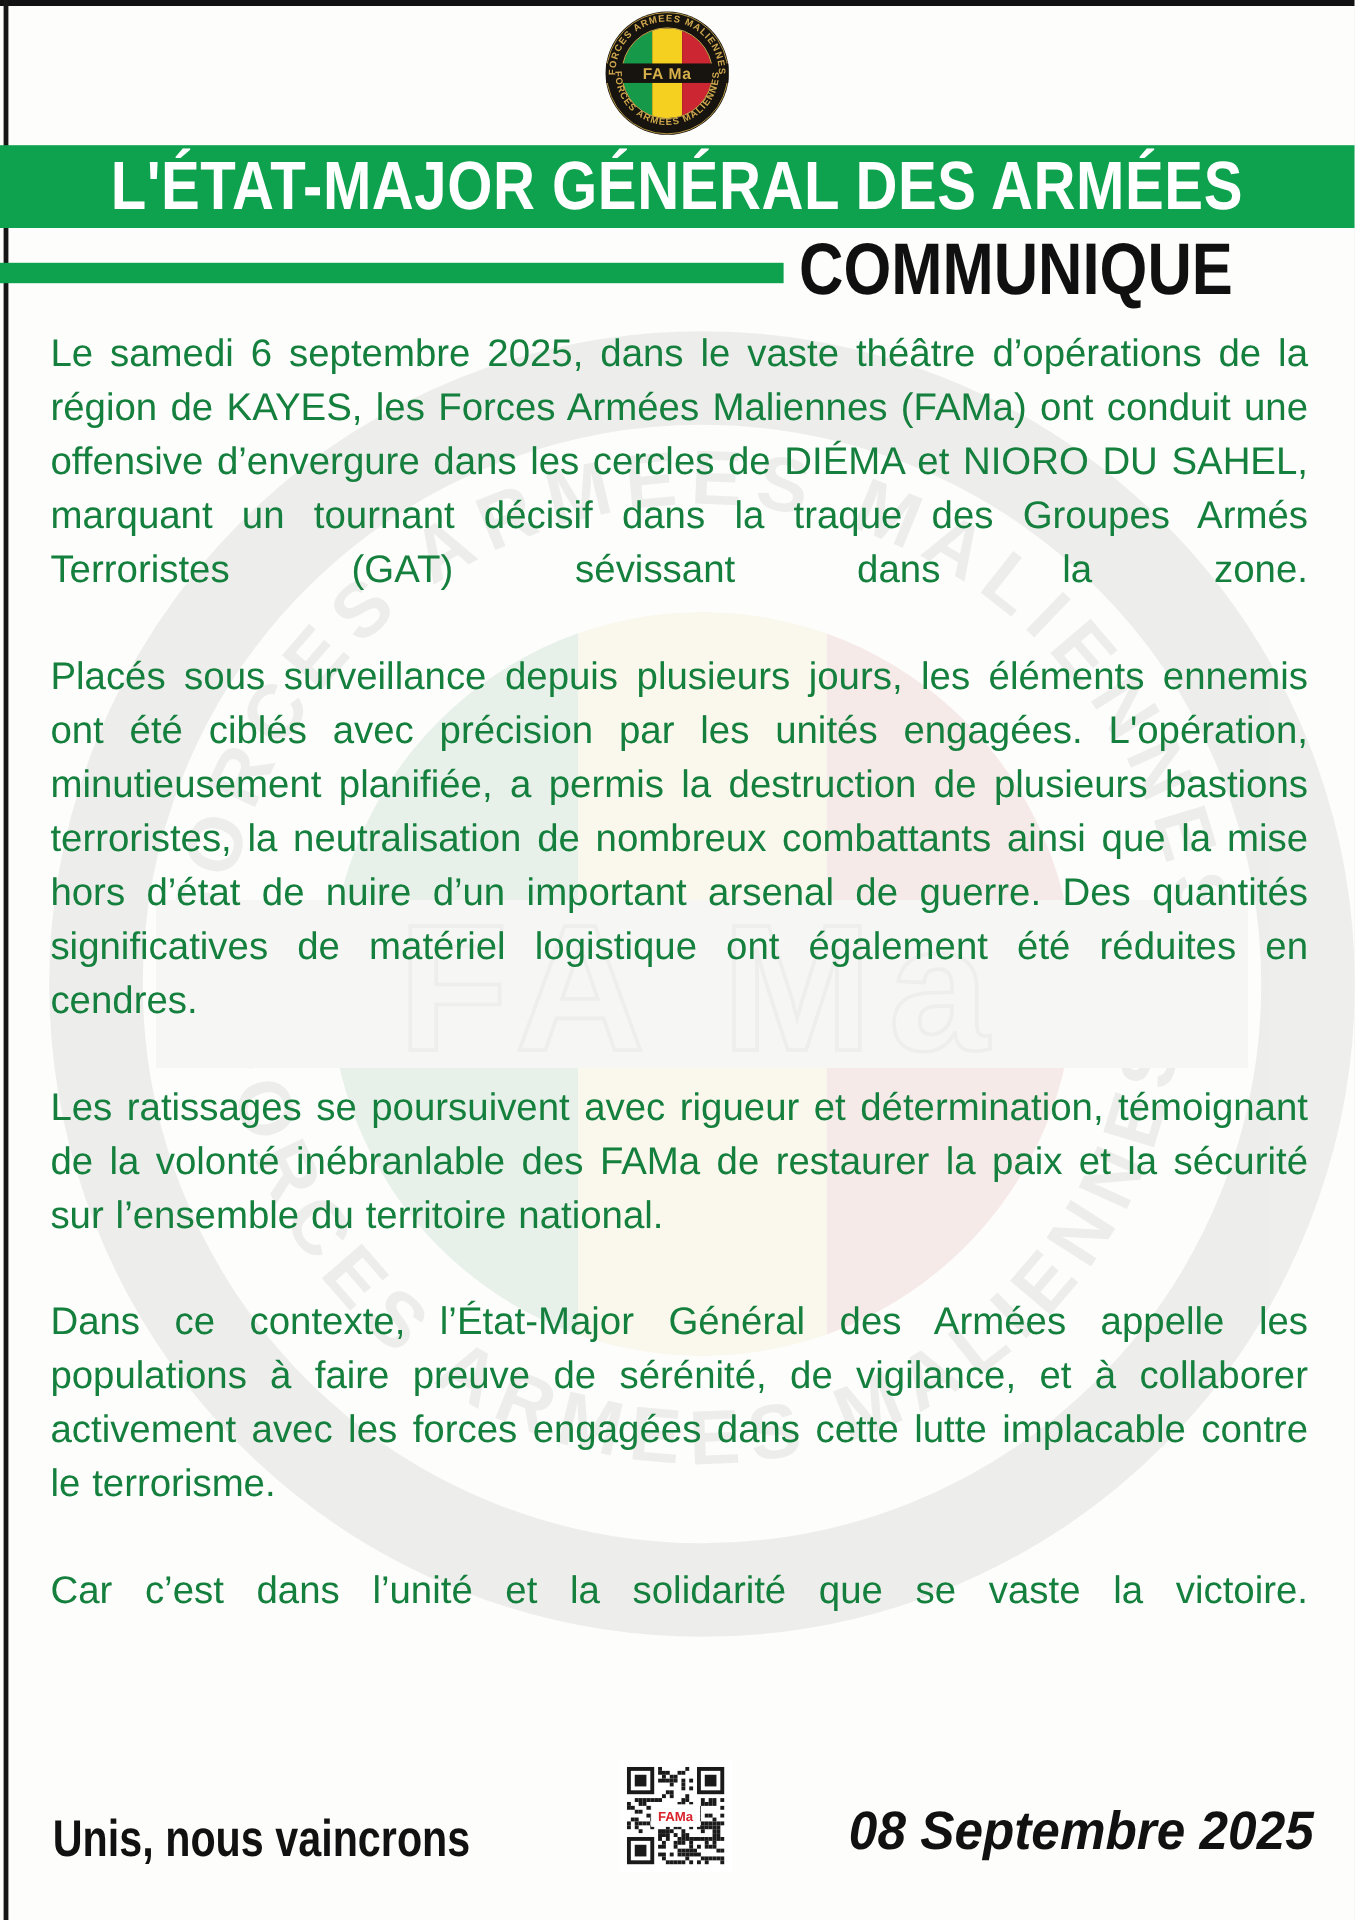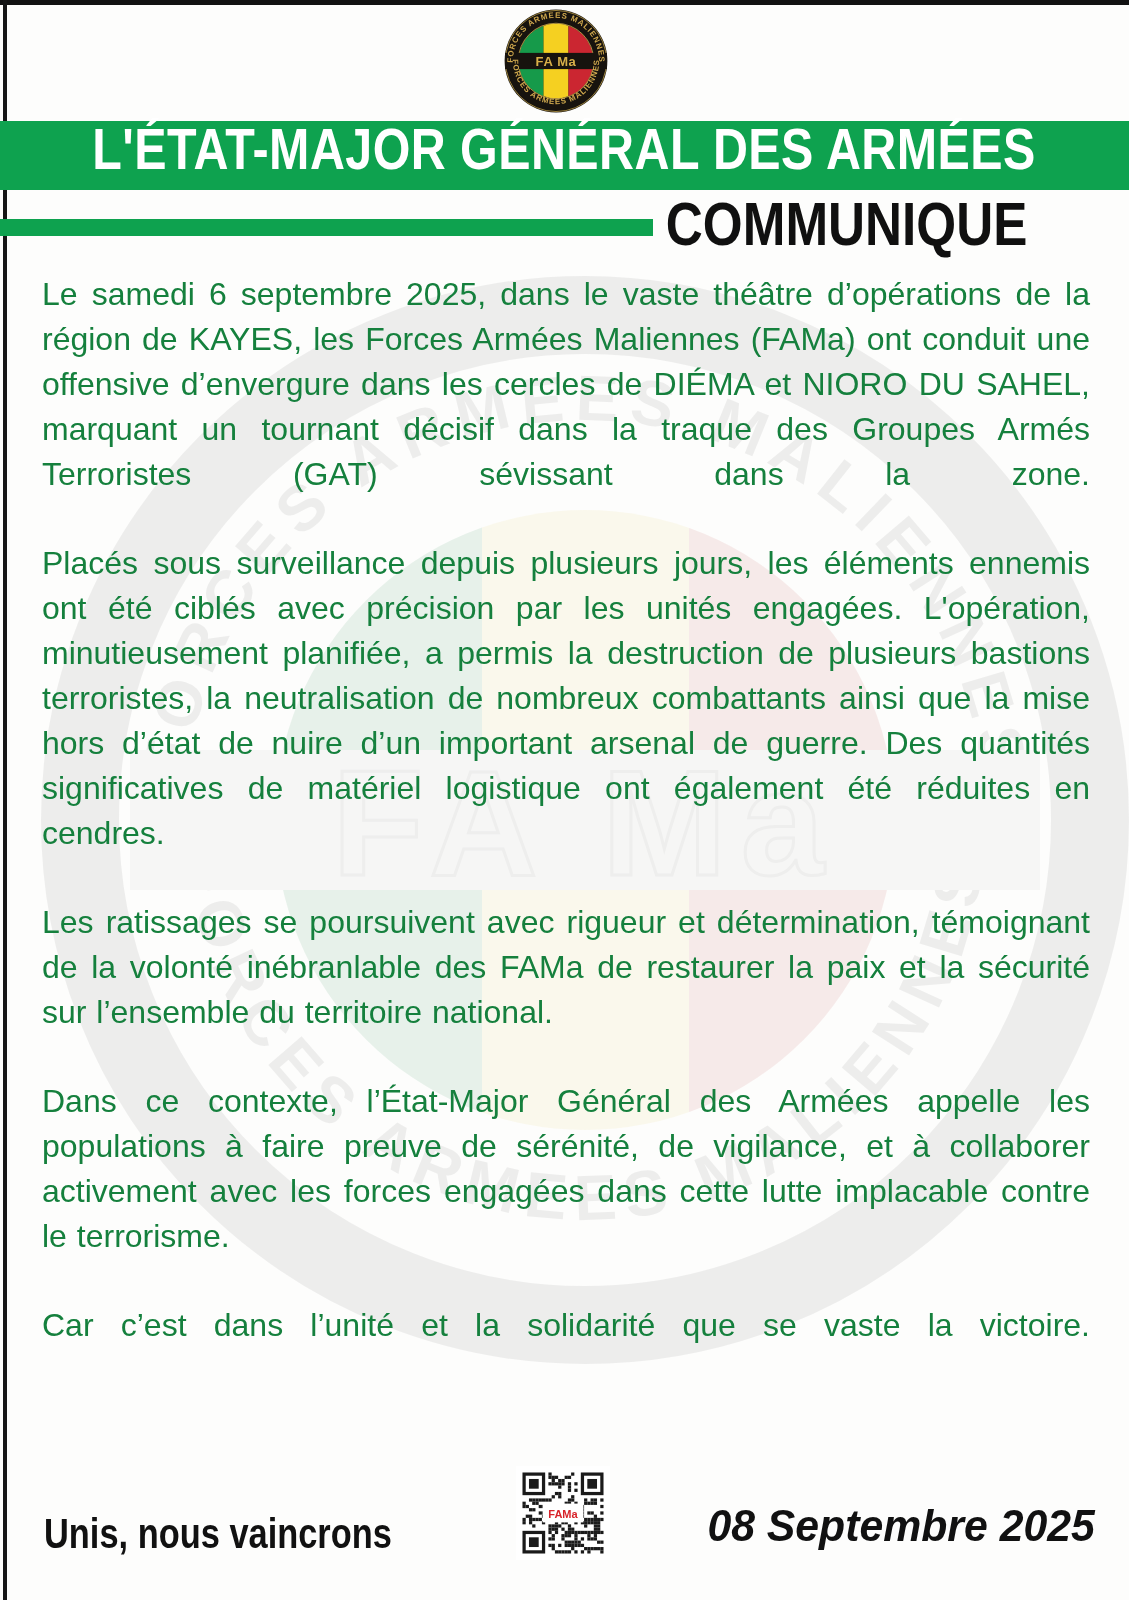--- a/index.html
+++ b/index.html
@@ -8,21 +8,21 @@
     background:#fdfdfc; overflow:hidden;
     font-family:"Liberation Sans", sans-serif;
   }
   .scan-top { position:absolute; top:0; left:0; width:1129px; height:5px; background:#121212; }
   .scan-left { position:absolute; top:0; left:3px; width:4px; height:1600px; background:#161616; }
 
   .logo { position:absolute; top:9px; left:504px; width:104px; height:104px; }
 
   .banner {
     position:absolute; top:121px; left:0; width:1129px; height:69px;
-    display:flex; justify-content:center;
+    display:flex; align-items:center; justify-content:center;
   }
   .banner-title {
     color:#ffffff; font-weight:bold; font-size:57px; line-height:1;
     white-space:nowrap; transform:scaleX(0.85); transform-origin:center center;
     letter-spacing:0.5px;
   }
   .comm-bar { position:absolute; top:219px; left:0; width:653px; height:17px; }
   .comm-text {
     position:absolute; top:194px; right:102px;
     font-weight:bold; font-size:61px; line-height:1; color:#101010;

